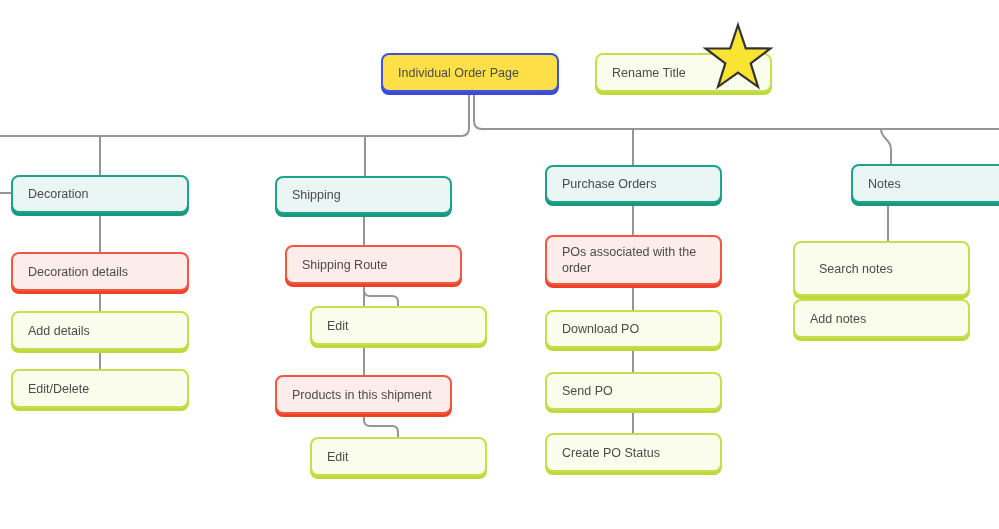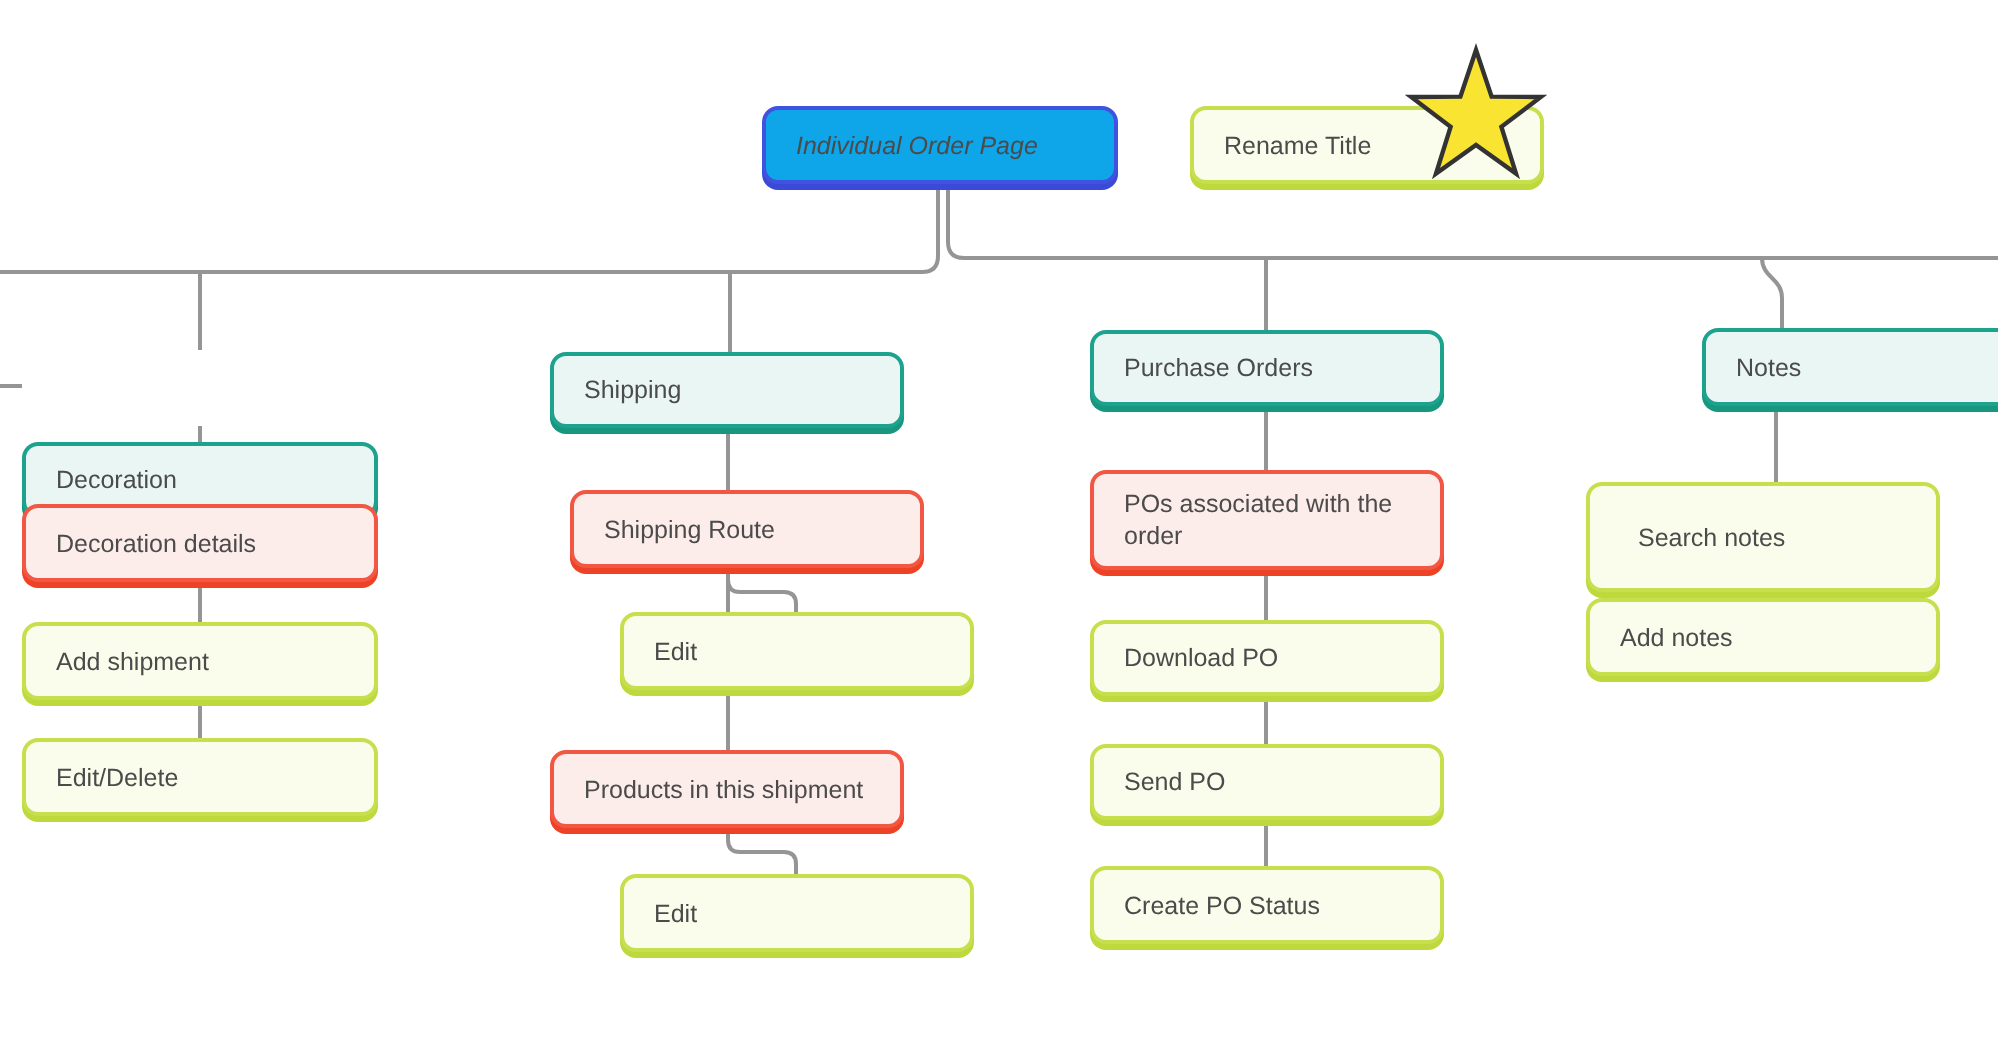--- a/index.html
+++ b/index.html
@@ -14,21 +14,21 @@
   .node {
     position:absolute; box-sizing:border-box; z-index:1;
     border:2px solid; border-radius:8px;
     display:flex; align-items:center;
     padding:0 8px 0 15px;
     font-size:12.5px; color:#4b4b4b; white-space:nowrap;
     cursor:pointer;
   }
   .node .lbl { pointer-events:none; }
   .node.wrap { white-space:normal; line-height:16px; }
-  .k-root   { background:#0ea5e9; border-color:#4053e0; box-shadow:0 3px 0 #3a49d6;font-style:italic; }
+  .k-root   { background:#fde047; border-color:#4053e0; box-shadow:0 3px 0 #3a49d6; }
   .k-teal   { background:#e9f6f3; border-color:#1da28e; box-shadow:0 3px 0 #17977e; }
   .k-red    { background:#fdedea; border-color:#f25743; box-shadow:0 3px 0 #ee4227; }
   .k-yellow { background:#fbfdec; border-color:#c6df4d; box-shadow:0 3px 0 #bdd93d; }
 </style>
 </head>
 <body>
 
 <div class="canvas">
 
   <svg id="connector-layer" class="layer" width="999" height="529">
@@ -64,30 +64,30 @@
   </svg>
 
   <div class="node k-root" style="left:381px;top:53px;width:178px;height:39px;">
     <span class="lbl">Individual Order Page</span>
   </div>
 
   <div class="node k-yellow" style="left:595px;top:53px;width:177px;height:39px;">
     <span class="lbl">Rename Title</span>
   </div>
 
-  <div class="node k-teal" style="left:11px;top:175px;width:178px;height:38px;margin-top:46px;">
+  <div class="node k-teal" style="left:11px;top:175px;width:178px;height:38px;">
     <span class="lbl">Decoration</span>
   </div>
 
   <div class="node k-red" style="left:11px;top:252px;width:178px;height:39px;">
     <span class="lbl">Decoration details</span>
   </div>
 
   <div class="node k-yellow" style="left:11px;top:311px;width:178px;height:39px;">
-    <span class="lbl">Add shipment</span>
+    <span class="lbl">Add details</span>
   </div>
 
   <div class="node k-yellow" style="left:11px;top:369px;width:178px;height:39px;">
     <span class="lbl">Edit/Delete</span>
   </div>
 
   <div class="node k-teal" style="left:275px;top:176px;width:177px;height:38px;">
     <span class="lbl">Shipping</span>
   </div>
 

